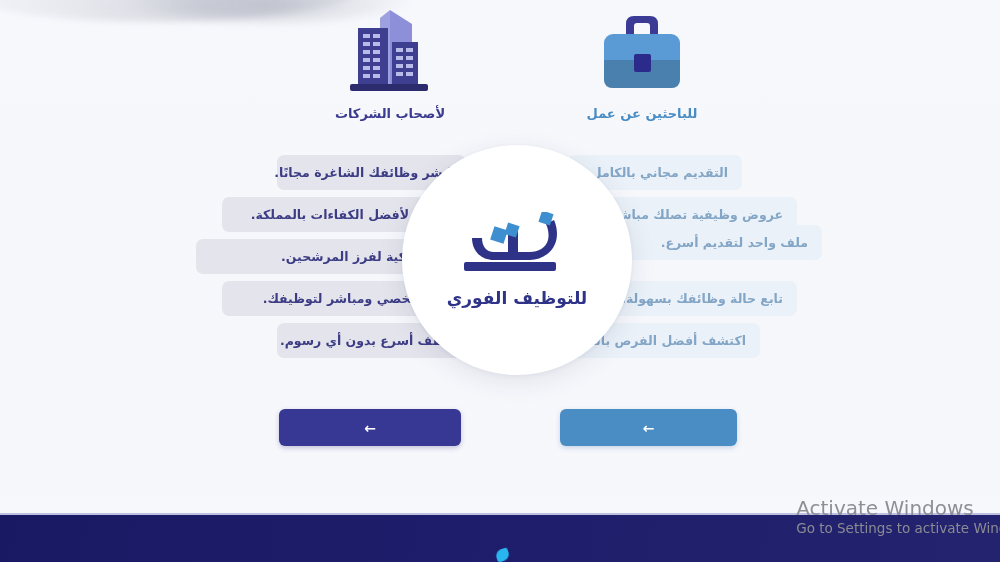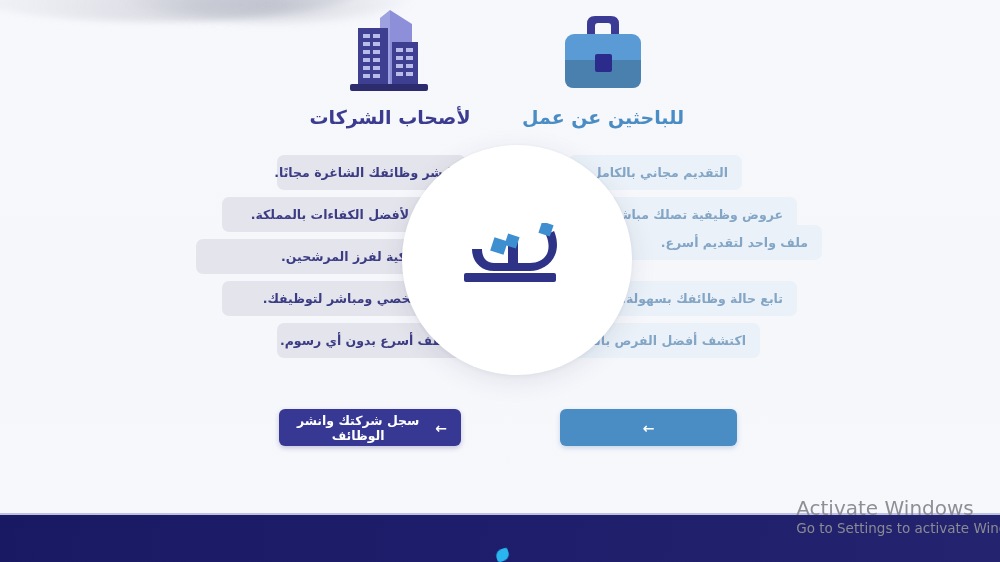--- a/index.html
+++ b/index.html
@@ -49,30 +49,30 @@
   }
 
   
   .col-head {
     position: absolute;
     top: 0;
     width: 300px;
     text-align: center;
   }
   .col-head.employers { left: 240px; }
-  .col-head.seekers   { left: 453px; }
+  .col-head.seekers   { left: 492px; }
 
   .icon-wrap {
     height: 100px;
     display: flex;
     align-items: flex-end;
     justify-content: center;
   }
   .col-title {
-    font-size: 19px;
+    font-size: 13px;
     font-weight: 700;
     letter-spacing: 0;
     margin-top: 6px;
   }
   .col-title.employers { color: #3b3b8f; }
   .col-title.seekers   { color: #4a8cc4; }
 
   
   .pill {
     position: absolute;
@@ -283,25 +283,25 @@
 
         <path d="M112 8 C112 8 118 20 113 32 C109 42 98 48 88 48 L84 48 L84 40 L88 40 C96 40 104 36 106 28 C108 20 104 12 104 12 Z" fill="#2e3387"></path>
         <path d="M66 16 L76 16 L76 48 L66 48 Z" fill="#2e3387"></path>
         <path d="M30 26 C30 38 38 48 52 48 L84 48 L84 40 L52 40 C44 40 40 34 40 26 Z" fill="#2e3387"></path>
         <rect x="22" y="50" width="92" height="9" rx="2" fill="#2e3387"></rect>
         <rect x="98" y="0" width="12" height="12" transform="rotate(18 104 6)" fill="#3d8fd0"></rect>
         <rect x="50" y="16" width="14" height="14" transform="rotate(18 57 23)" fill="#3d8fd0"></rect>
         <rect x="64" y="12" width="12" height="12" transform="rotate(18 70 18)" fill="#3d8fd0"></rect>
       </svg>
     </div>
+    <div class="logo-sub">للتوظيف الفوري</div>
   </div>
 
   <button class="cta employers">
     <span class="arrow">←</span>
-    <span>سجل شركتك وانشر الوظائف</span>
   </button>
 
   <button class="cta seekers">
     <span class="arrow">←</span>
   </button>
 
   <div class="footer-band"></div>
   <div class="footer-spark"></div>
 
   <div class="watermark">

